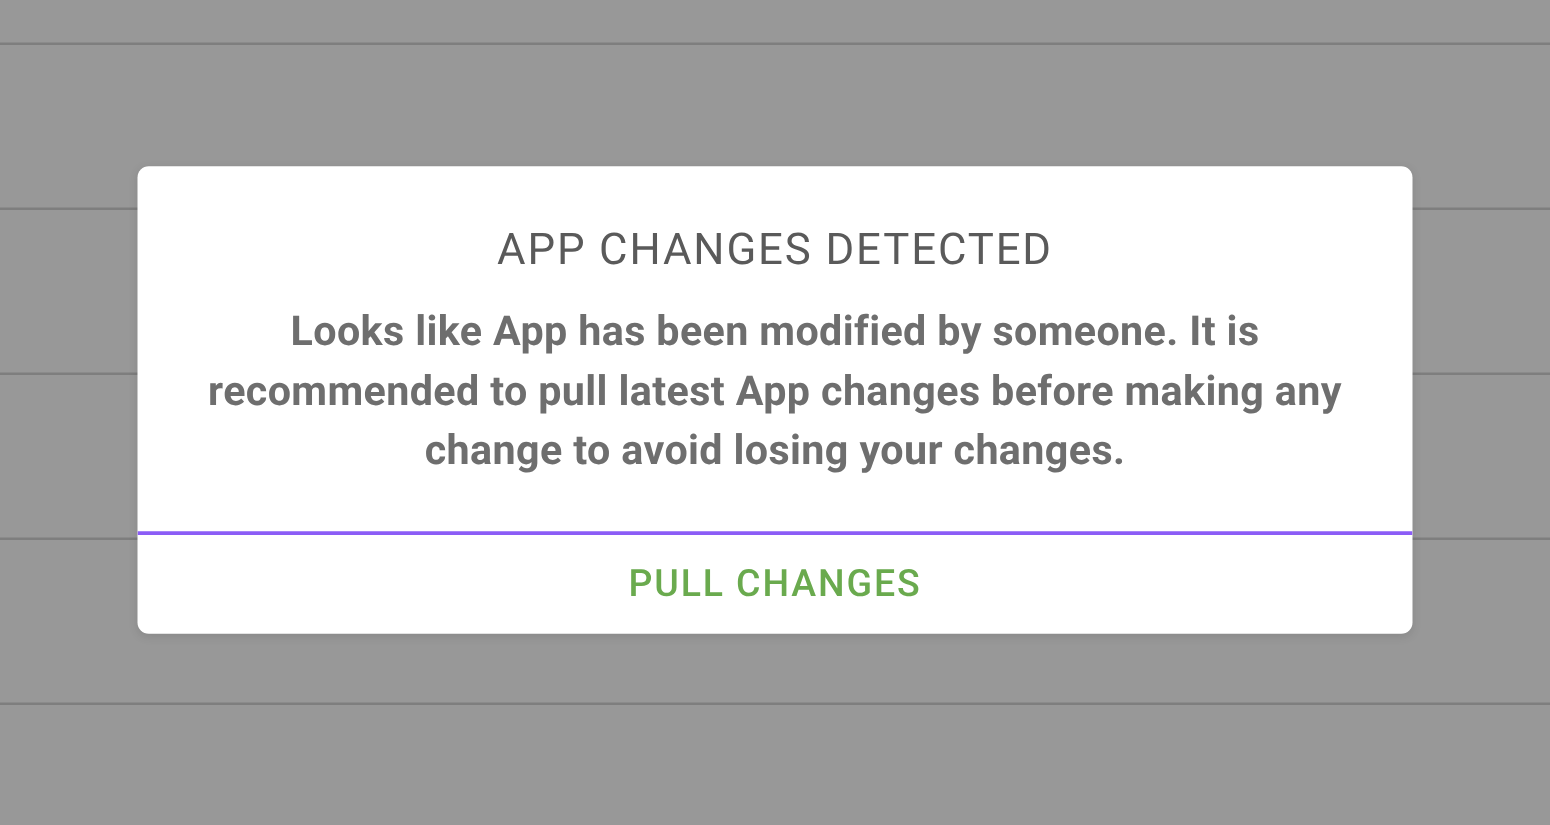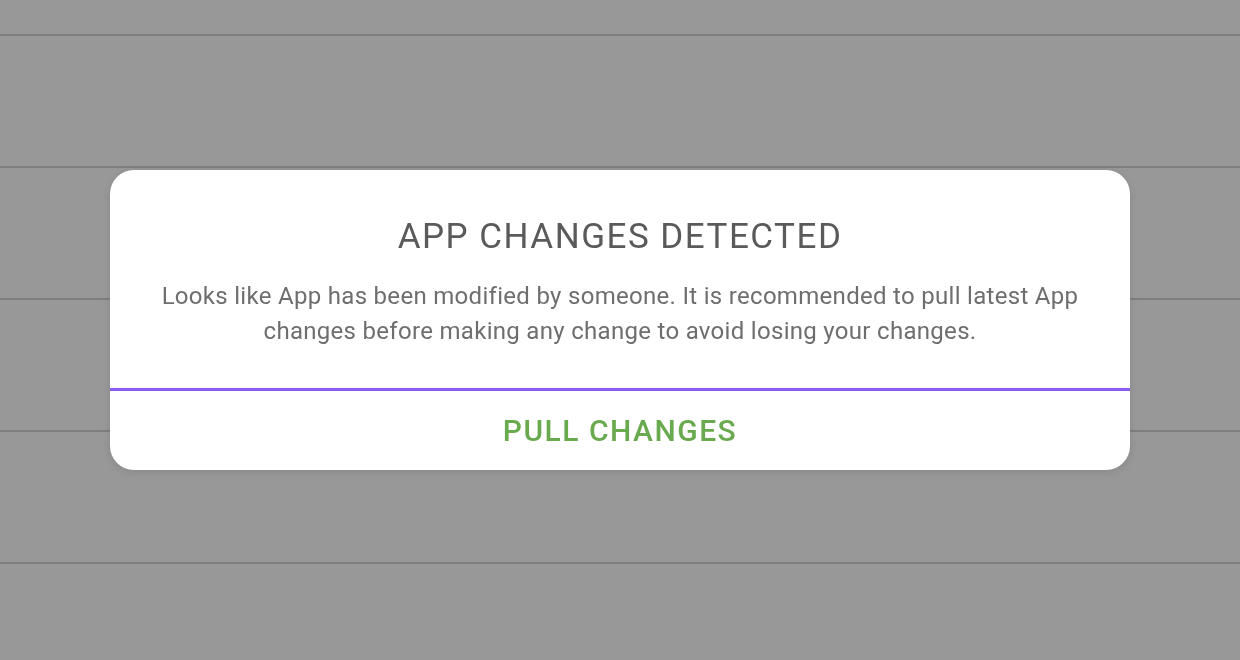--- a/index.html
+++ b/index.html
@@ -38,42 +38,42 @@
       right: 0;
       bottom: 0;
       display: flex;
       align-items: center;
       justify-content: center;
     }
     
     .modal {
       background: #ffffff;
       width: 1020px;
-      border-radius: 24px;
+      border-radius: 9px;
       overflow: hidden;
       box-shadow: 0 2px 8px rgba(0,0,0,0.1);
       margin-top: -20px;
     }
     
     .modal-content {
       padding: 46px 50px 40px 50px;
       text-align: center;
     }
     
     .modal-title {
       font-size: 35px;
       font-weight: 400;
       color: #5a5a5a;
       letter-spacing: 1.5px;
       margin-bottom: 22px;
     }
     
     .modal-message {
-      font-size: 24px;
-      font-weight: 400;
+      font-size: 33px;
+      font-weight: 700;
       color: #6e6e6e;
       line-height: 1.45;
       letter-spacing: 0.3px;
     }
     
     .modal-footer {
       border-top: 3px solid #8b5cf6;
       padding: 22px 0;
       text-align: center;
     }

